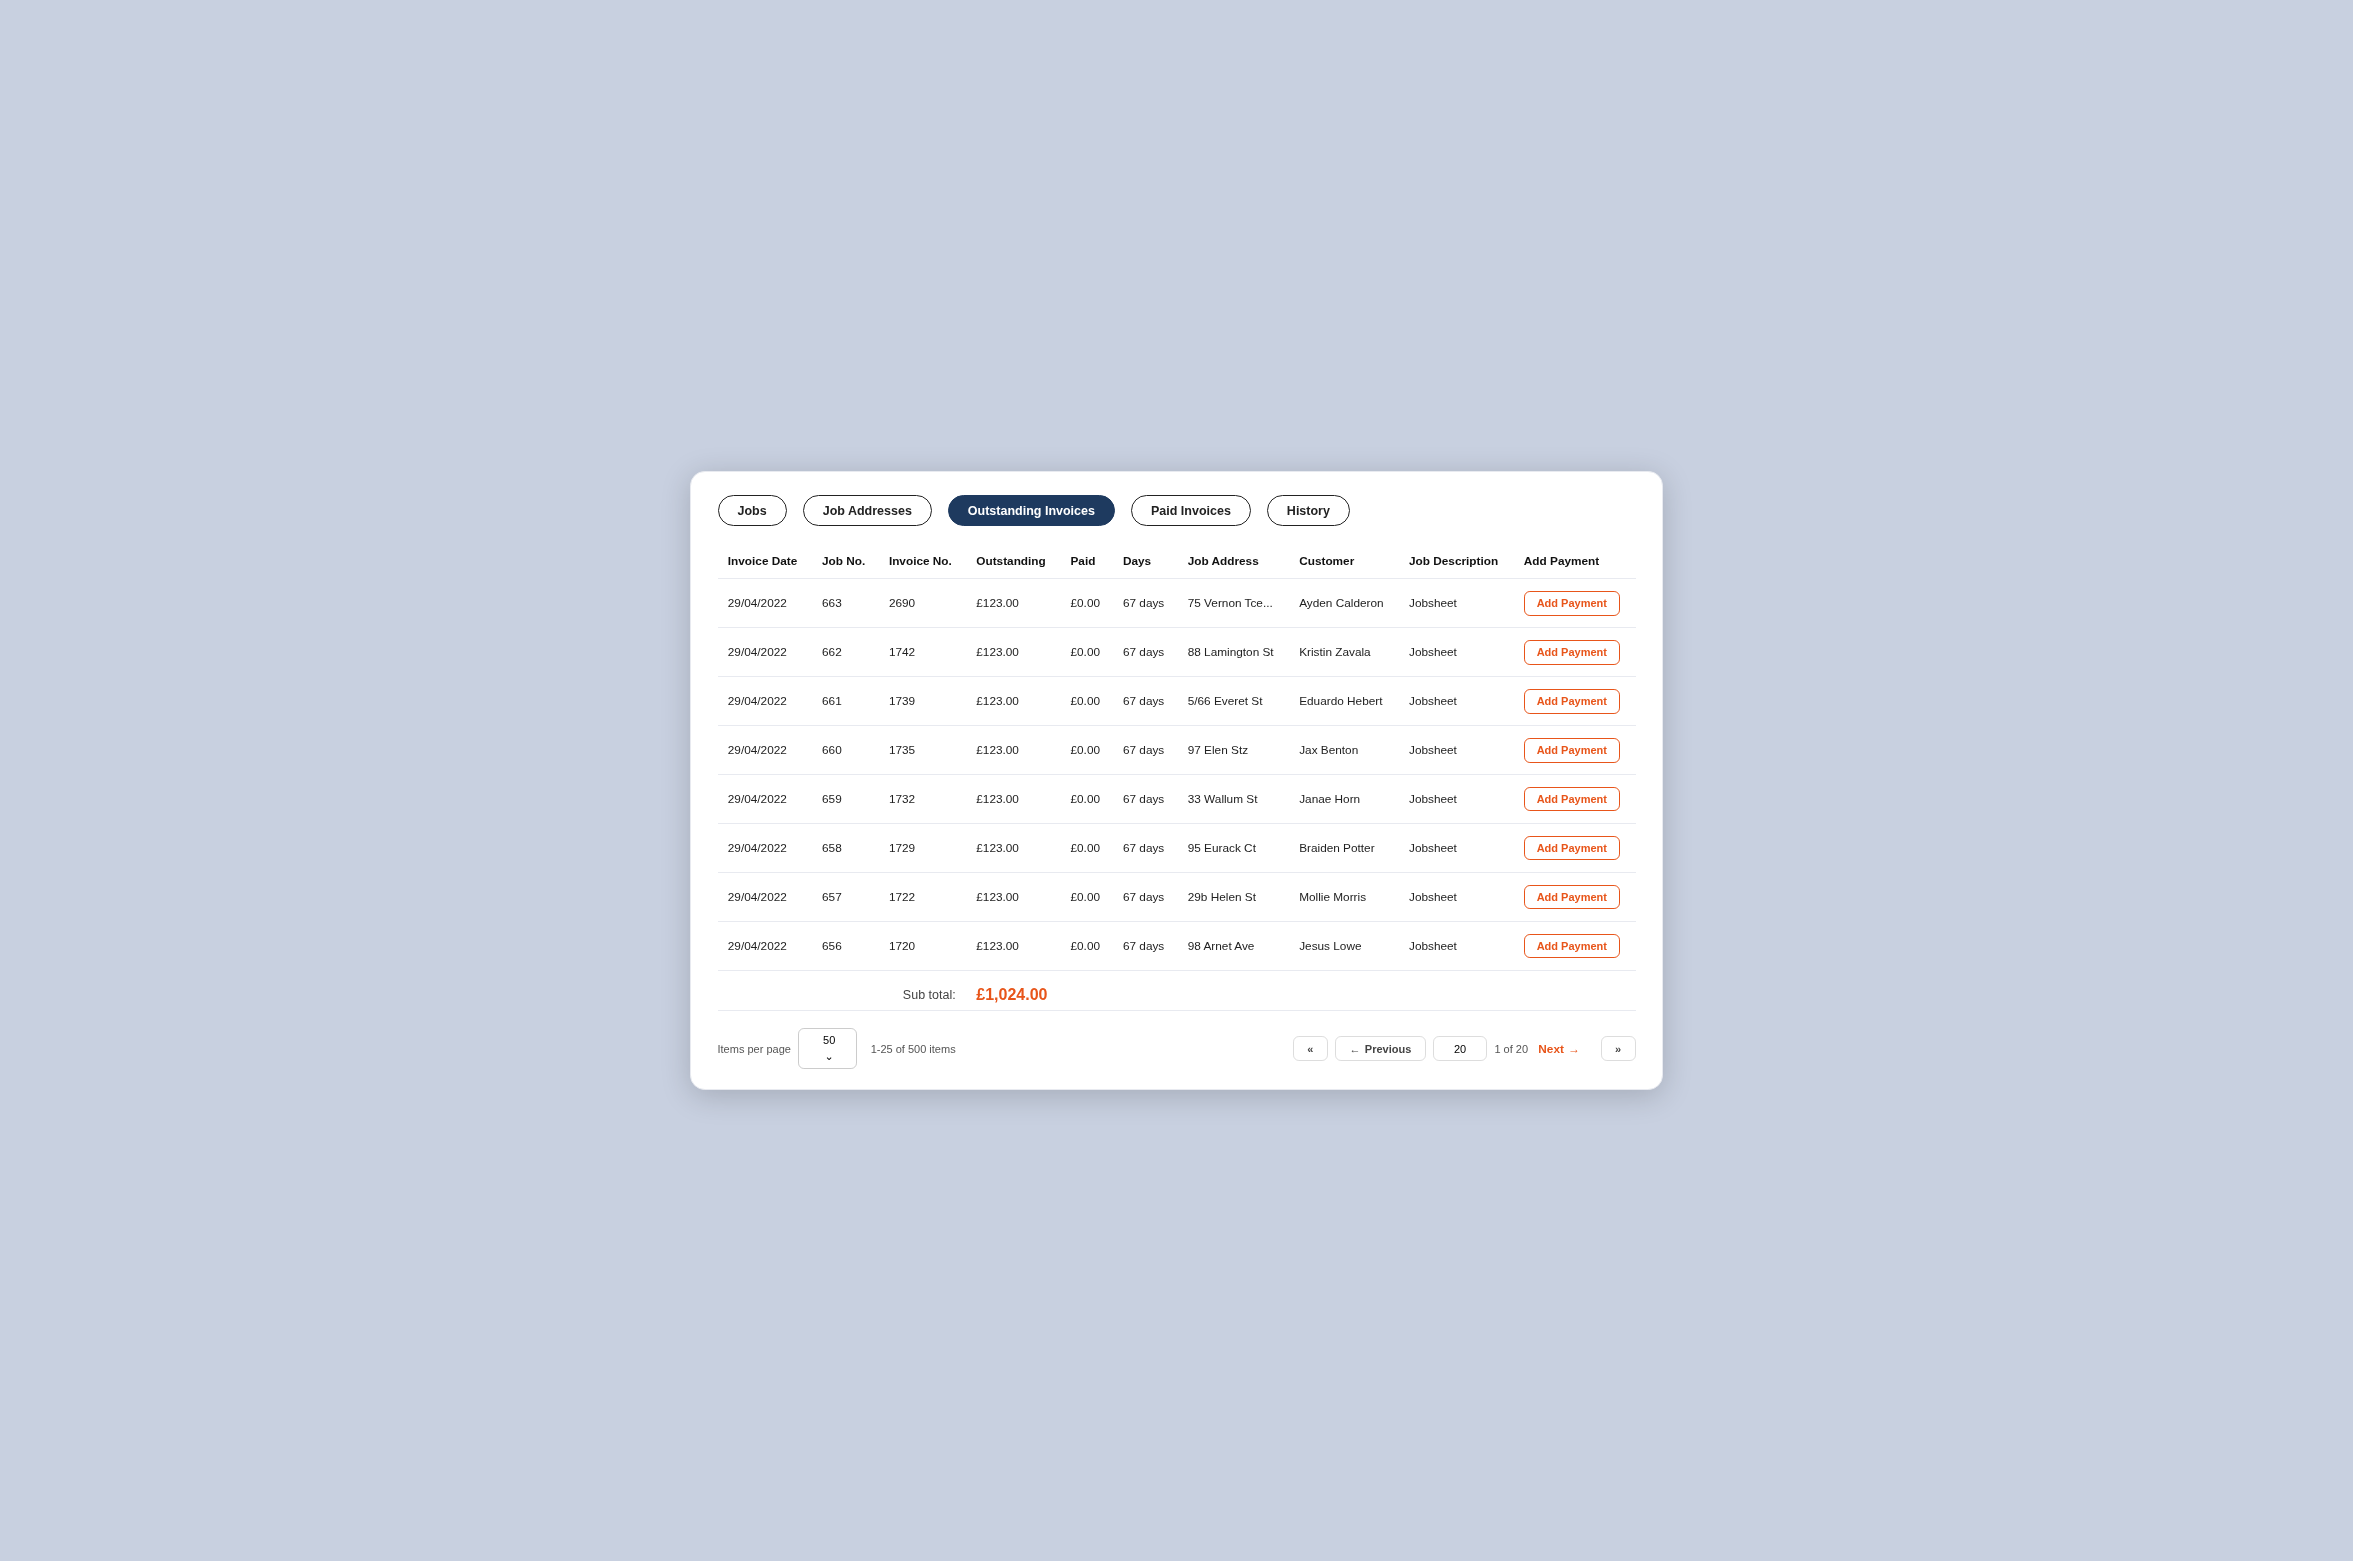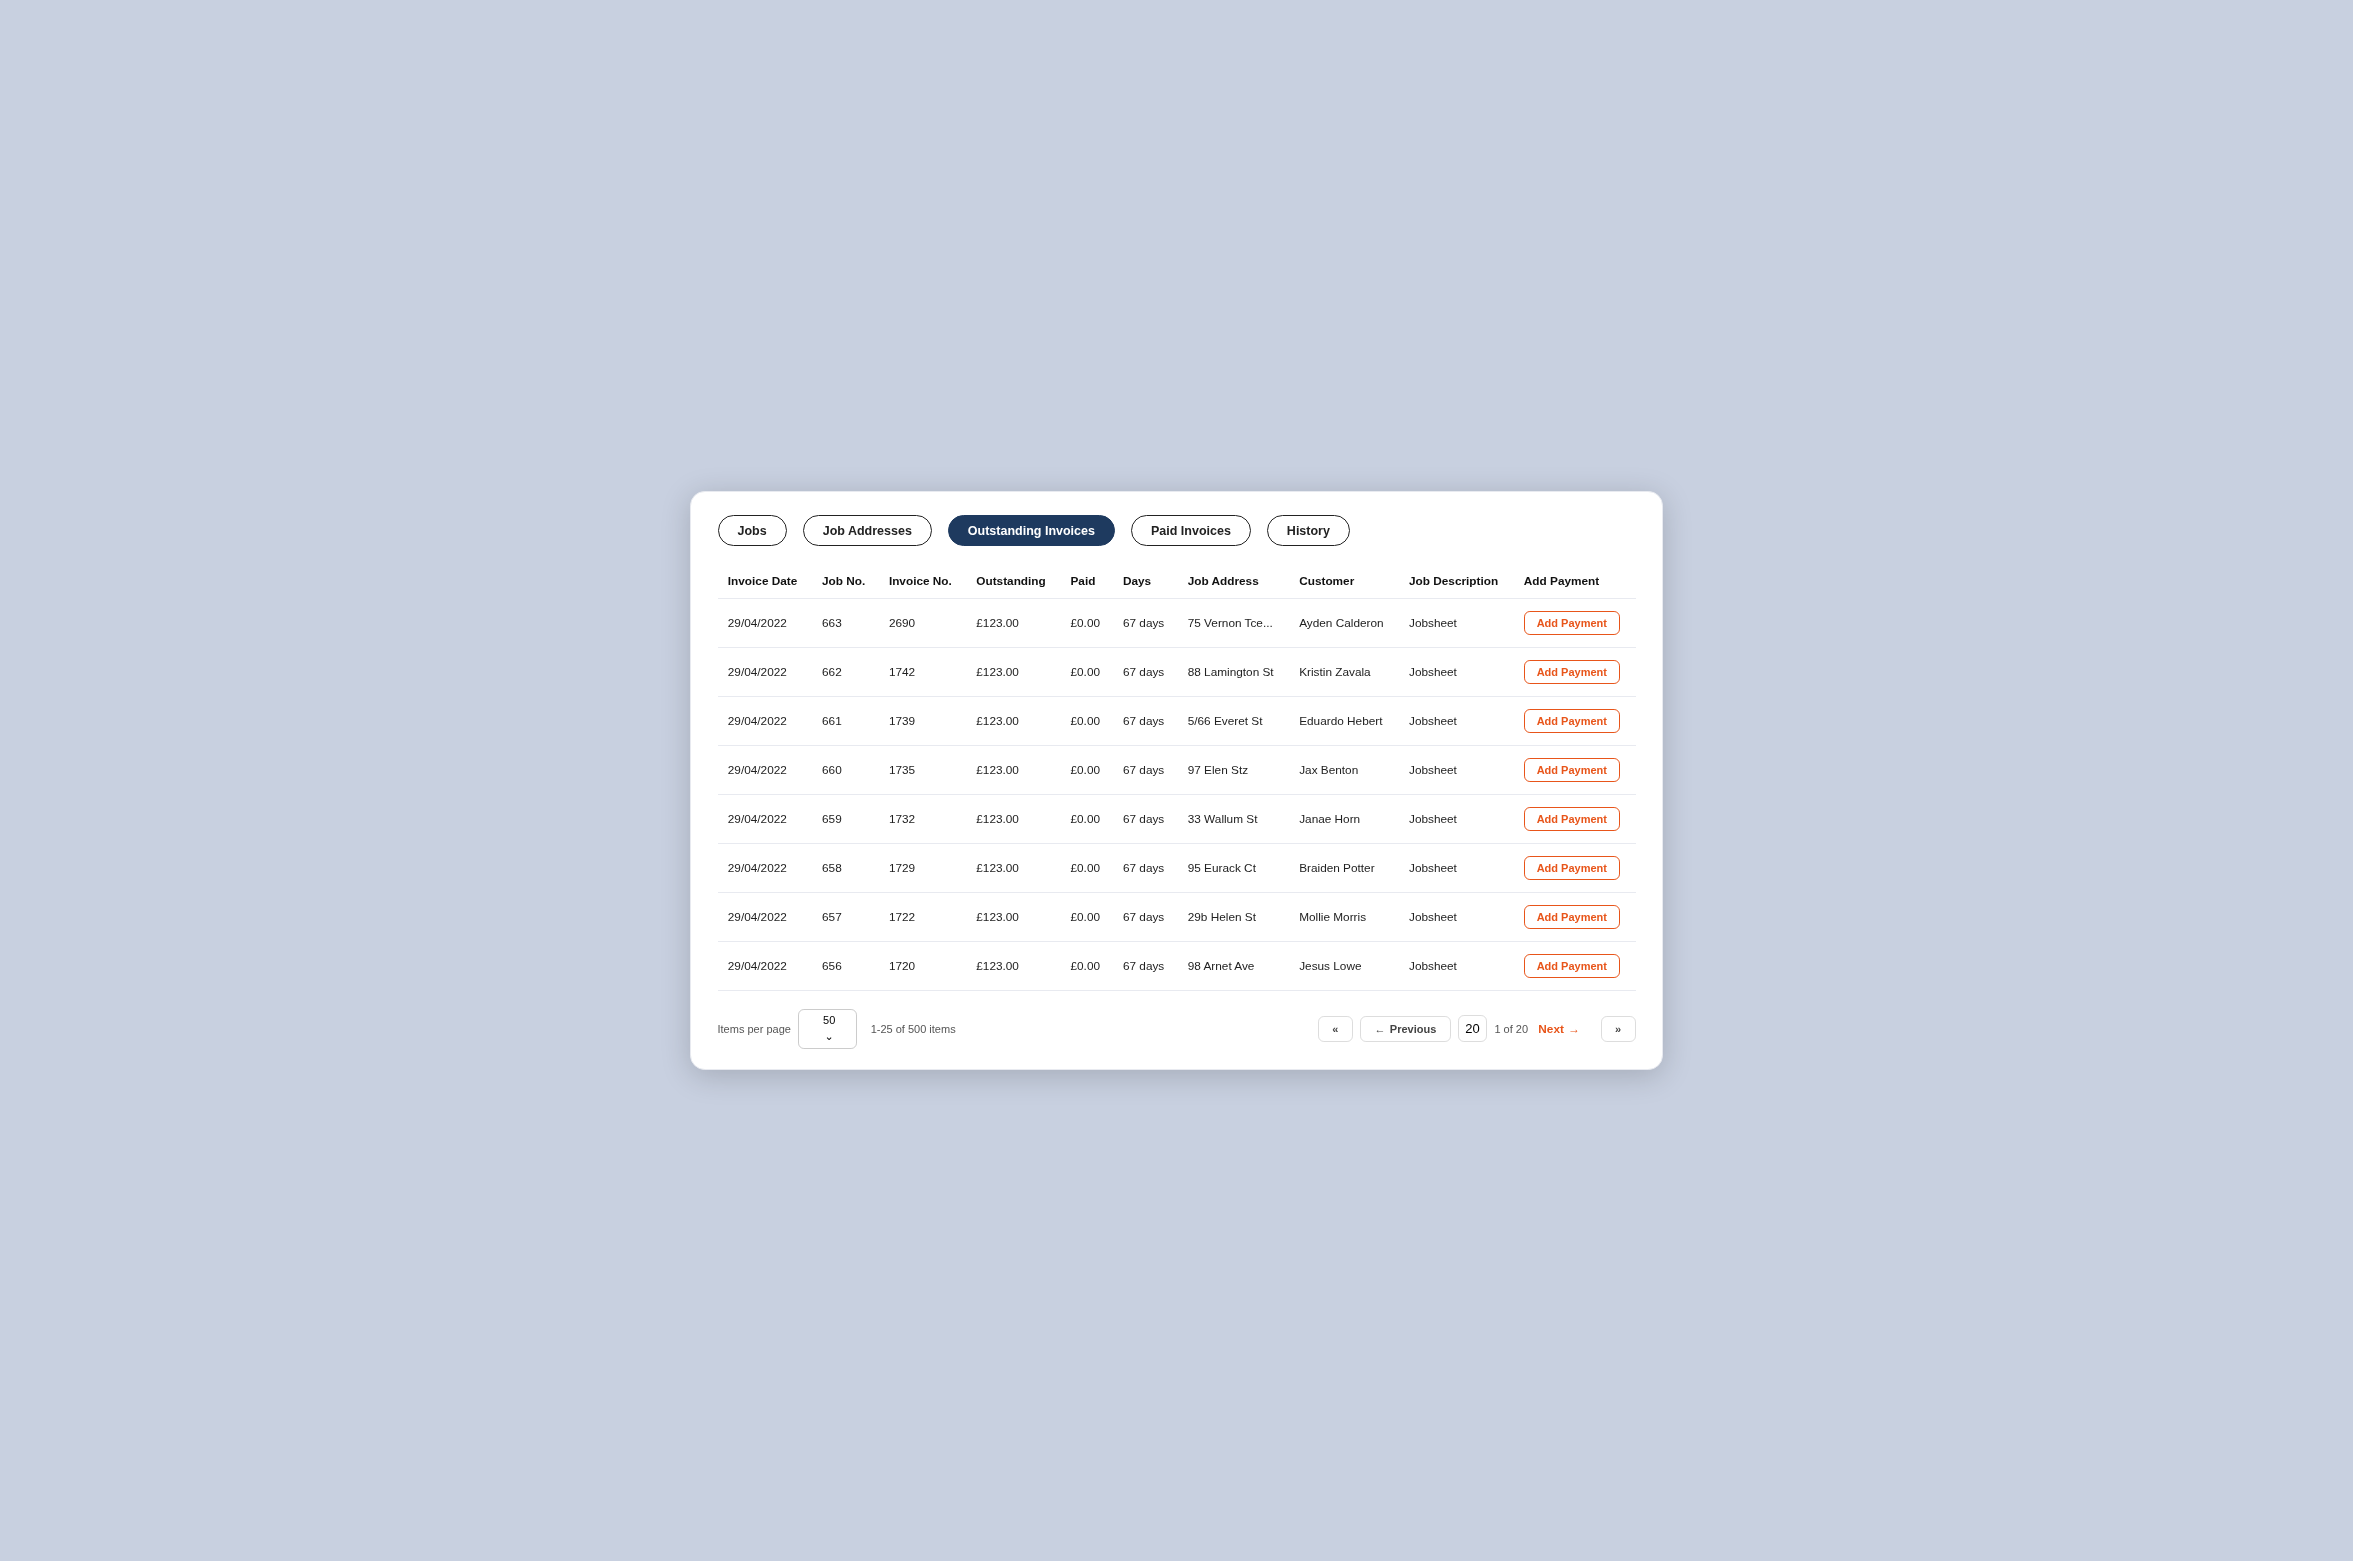--- a/index.html
+++ b/index.html
@@ -147,23 +147,23 @@
       font-size: 11.8px;
       background: none;
       padding-left: 2.9px;
     }
     .pag-btn.prev {
       border: 1.5px solid #ddd;
     }
     .page-input {
       border: 1.5px solid #ddd;
       border-radius: 5.9px;
-      width: 29px;
+      width: 54px;
       text-align: center;
-      font-size: 13px;
+      font-size: 11px;
       padding: 5.2px 2.9px;
     }
     .page-of {
       font-size: 11px;
       color: #555;
     }
   </style>
 </head>
 <body>
 
@@ -284,20 +284,24 @@
       <td>656</td>
       <td>1720</td>
       <td>£123.00</td>
       <td>£0.00</td>
       <td>67 days</td>
       <td>98 Arnet Ave</td>
       <td>Jesus Lowe</td>
       <td>Jobsheet</td>
       <td><button class="add-payment-btn">Add Payment</button></td>
     </tr>
+          <tr class="subtotal-row">
+    <td colspan="3" class="subtotal-label">Sub total:</td>
+    <td colspan="7" class="subtotal-value">£1,024.00</td>
+  </tr>
         </tbody>
     </table>
   </div>
 
   <div class="pagination">
     <span class="pagination-label">Items per page</span>
     <div class="items-per-page-select">
       <span>50</span>
       <span>⌄</span>
     </div>

